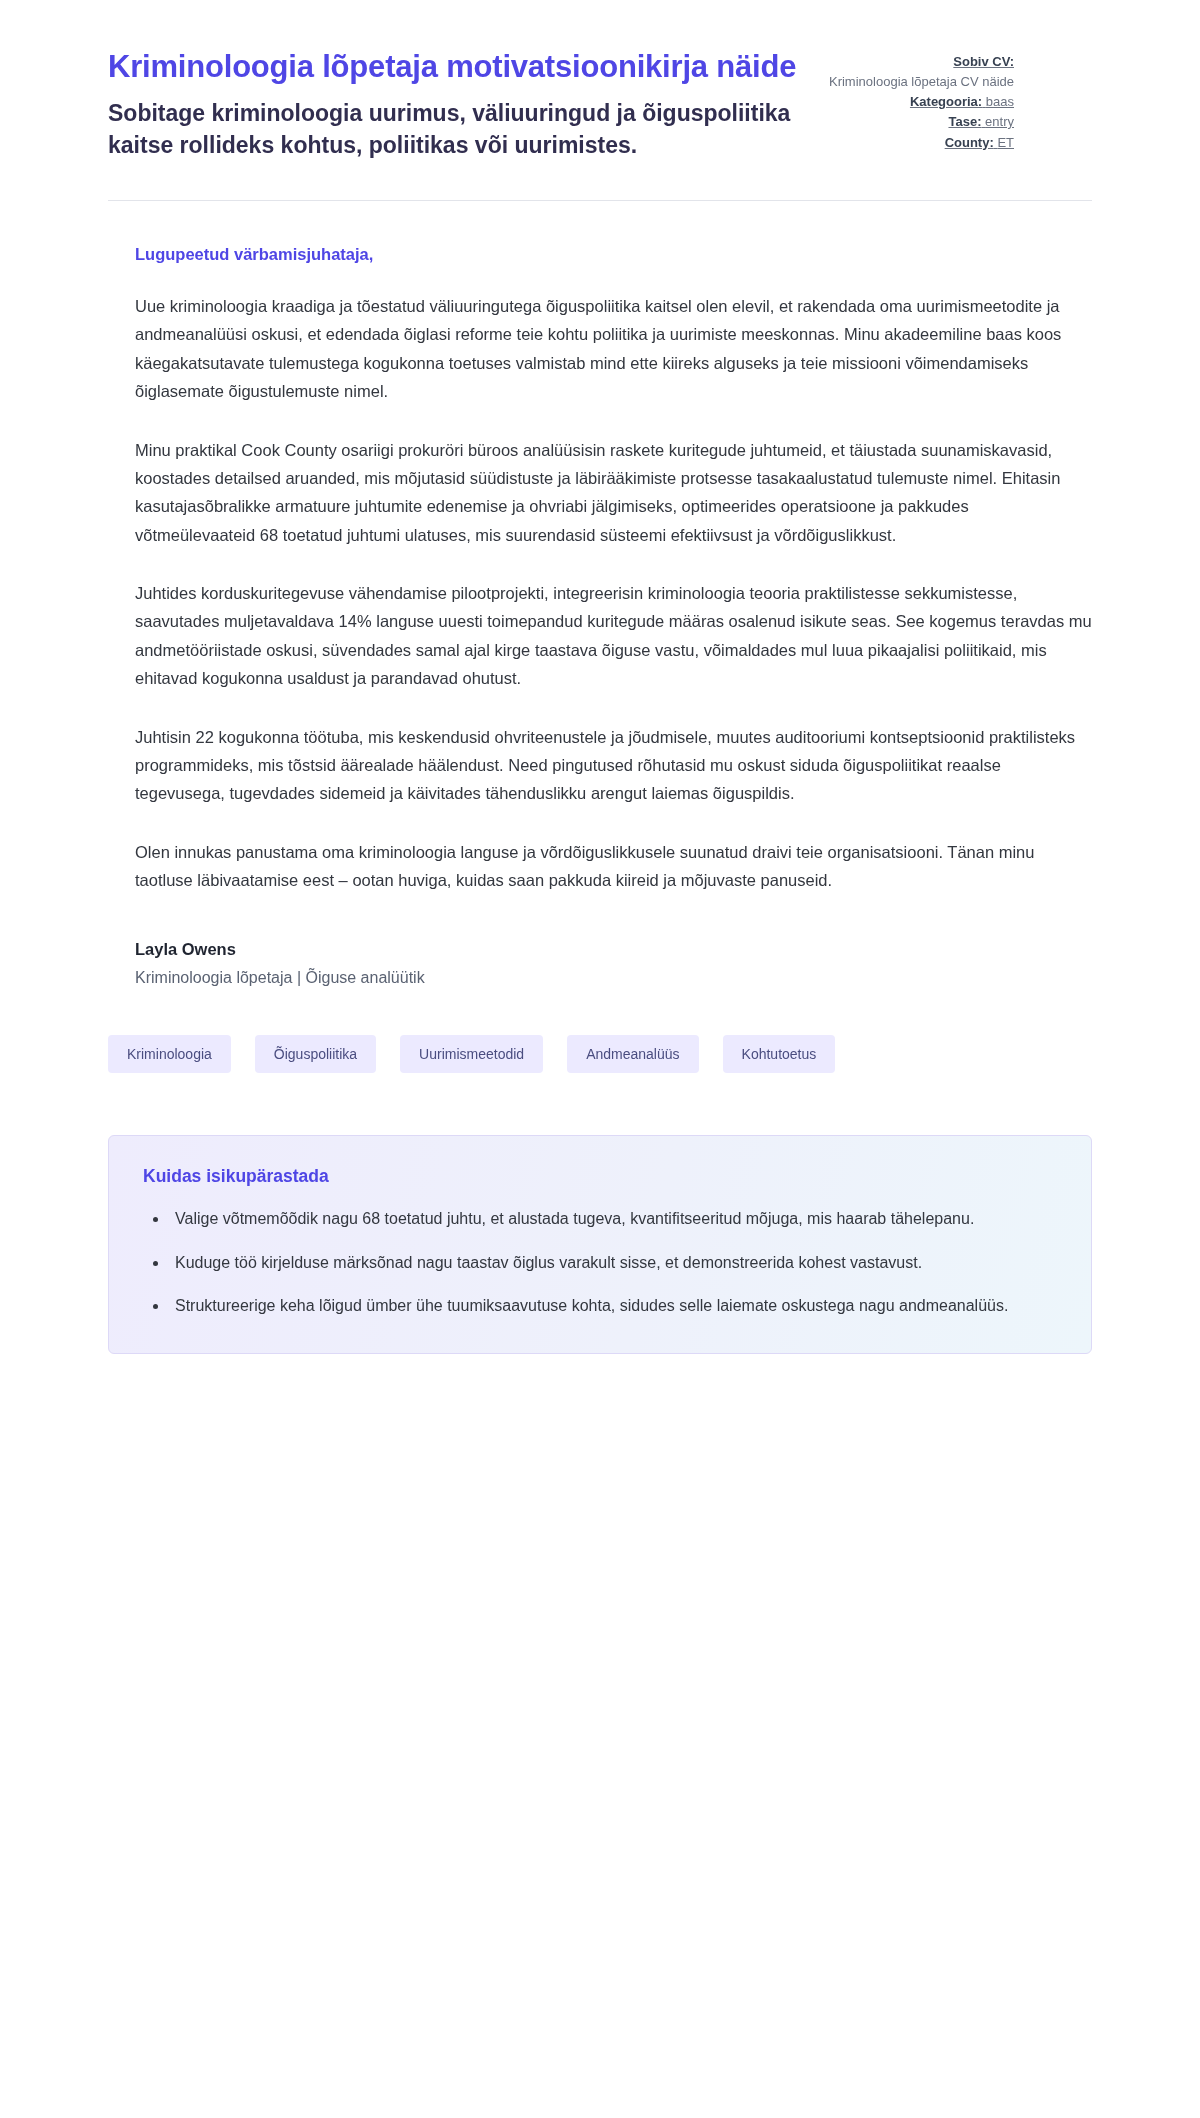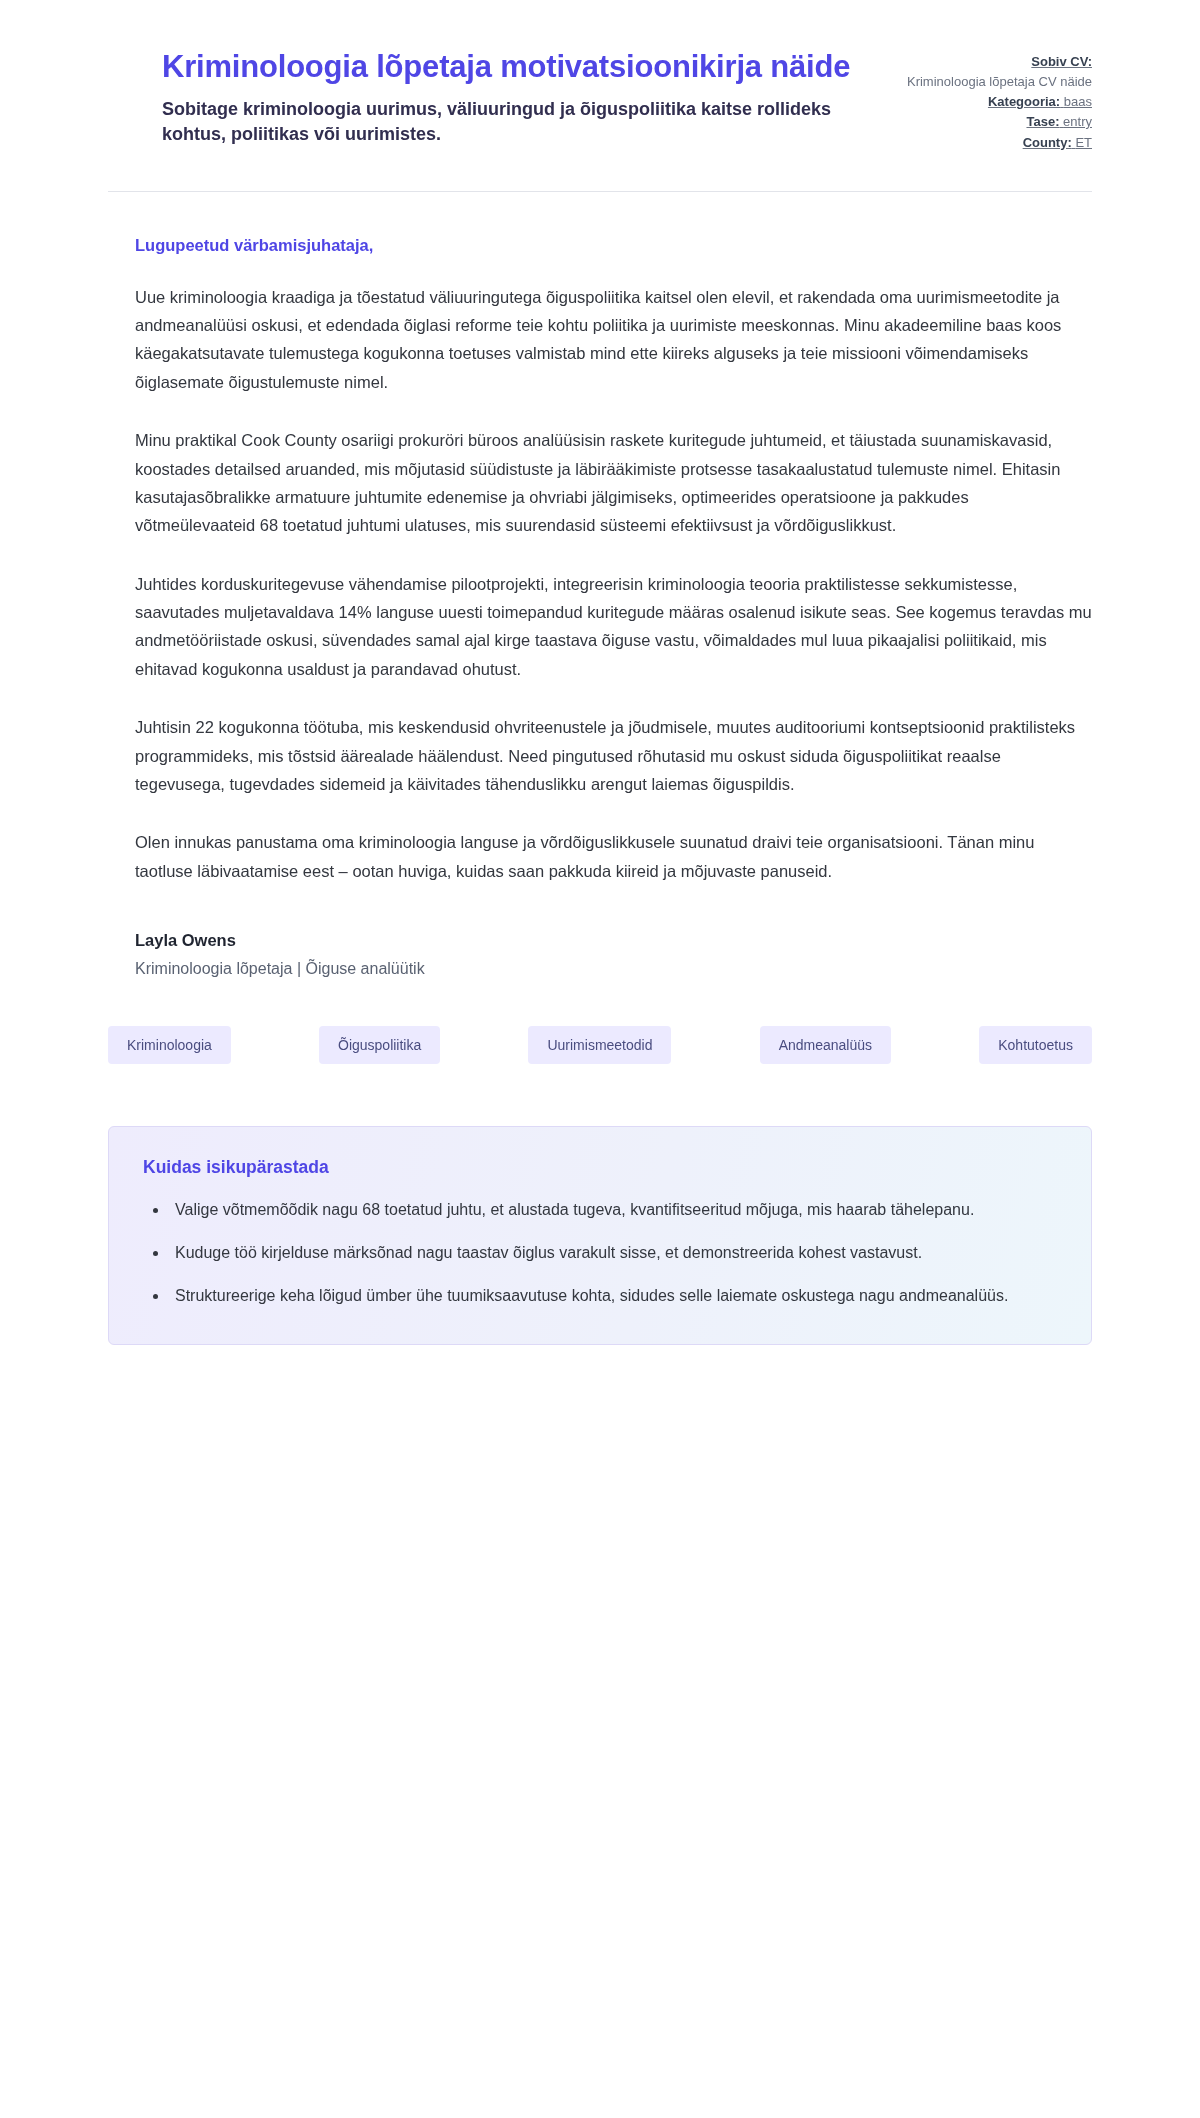--- a/index.html
+++ b/index.html
@@ -14,36 +14,36 @@
     min-height: 2118px;
   }
   .page {
     width: 1200px;
     padding: 48px 108px 0 108px;
   }
   
   .header {
     display: flex;
     align-items: flex-start;
-    justify-content: flex-end;
-    gap: 40px;
+    justify-content: flex-start;
+    gap: 16px;
   }
   .header-left {
     max-width: 700px;
   }
   .doc-title {
     font-size: 31px;
     line-height: 1.25;
     font-weight: bold;
     color: #4f46e5;
     margin: 0 0 10px 0;
     letter-spacing: -0.2px;
   }
   .doc-subtitle {
-    font-size: 18px;
+    font-size: 23px;
     line-height: 1.42;
     font-weight: bold;
     color: #312e4f;
     margin: 0;
   }
   .header-right {
     text-align: right;
     font-size: 13px;
     line-height: 1.55;
     color: #6b7280;
@@ -89,23 +89,22 @@
   }
   .sign-role {
     font-size: 16px;
     color: #5a6272;
     margin: 0;
   }
   
   .tags {
     display: flex;
     flex-wrap: wrap;
-    gap: 6px;
+    gap: 24px;
     margin-top: 48px;
-    justify-content: space-between;
   }
   .tag {
     background: #eceaff;
     color: #4a4d80;
     font-size: 14px;
     padding: 11px 19px;
     border-radius: 4px;
     white-space: nowrap;
   }
   

